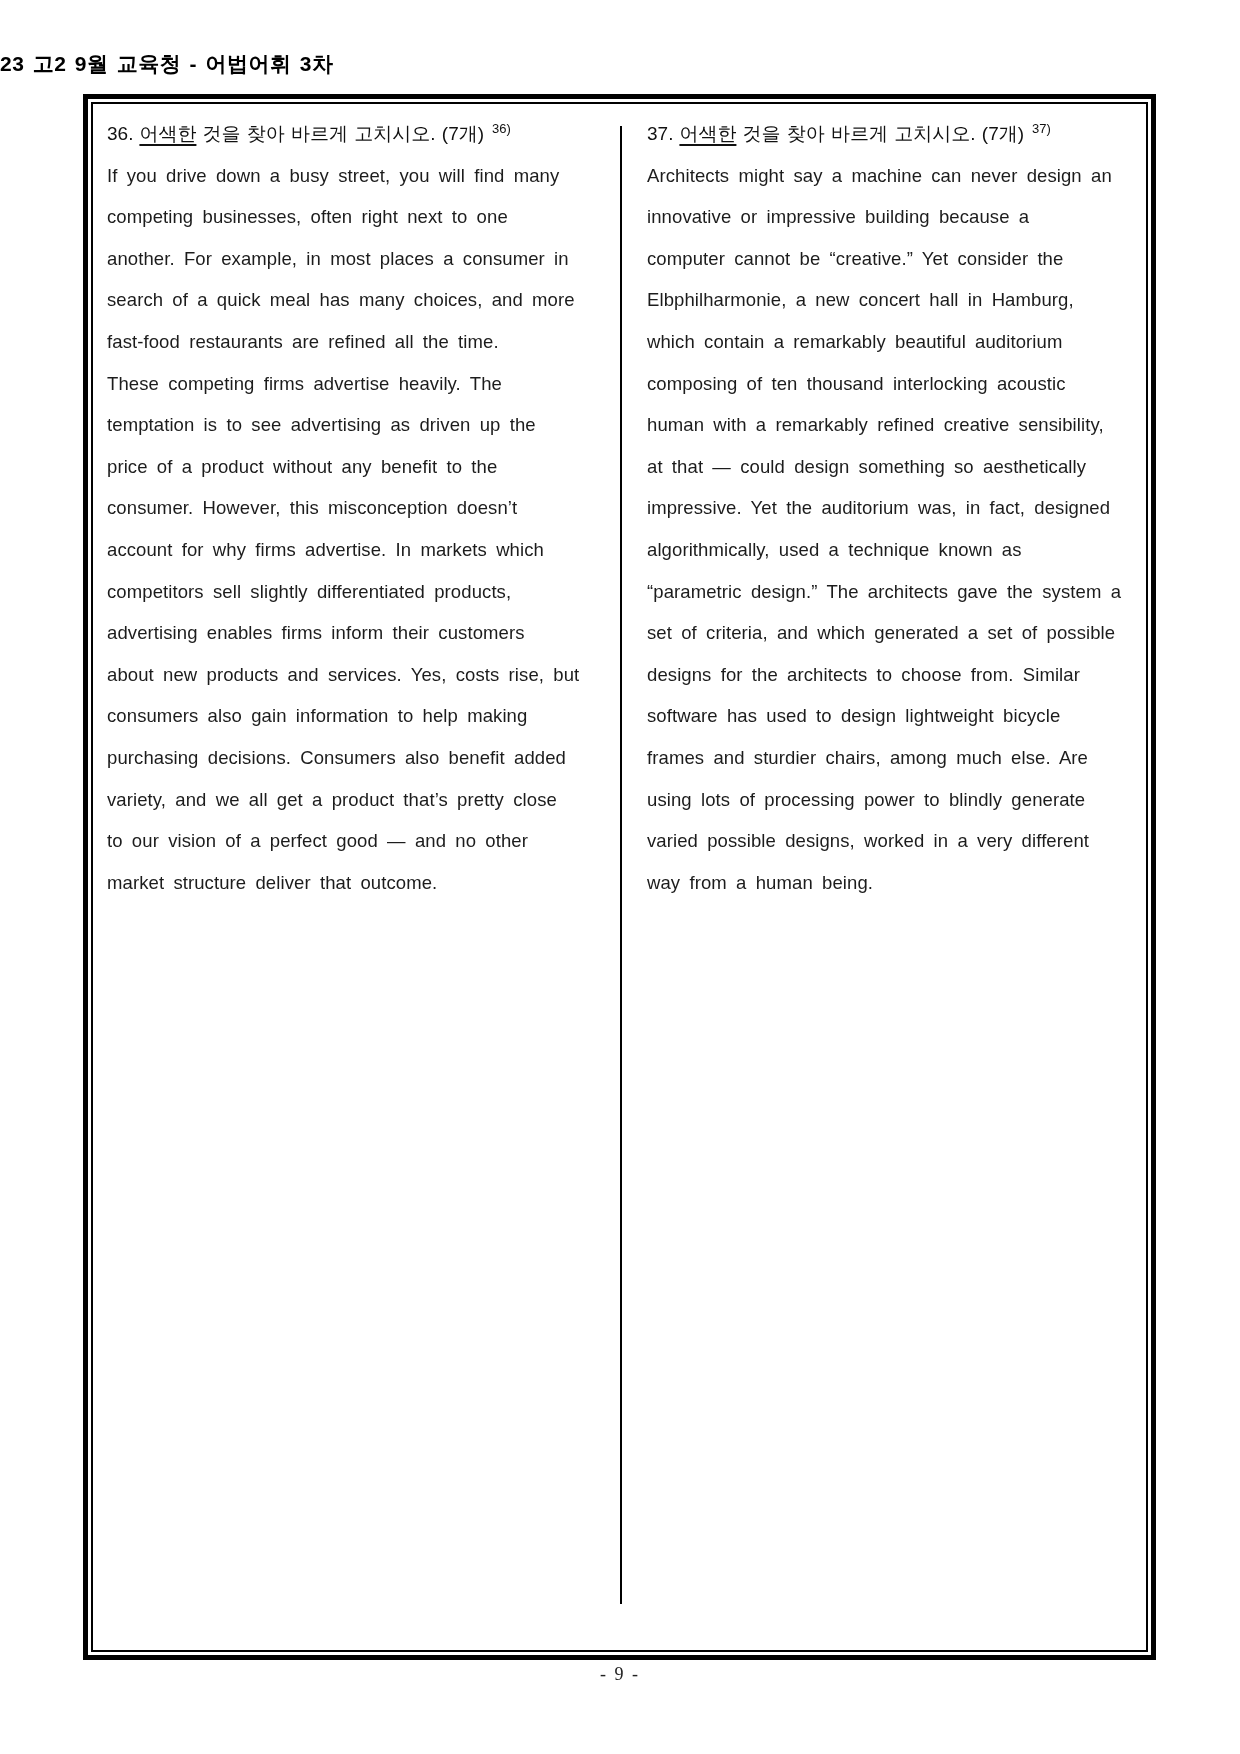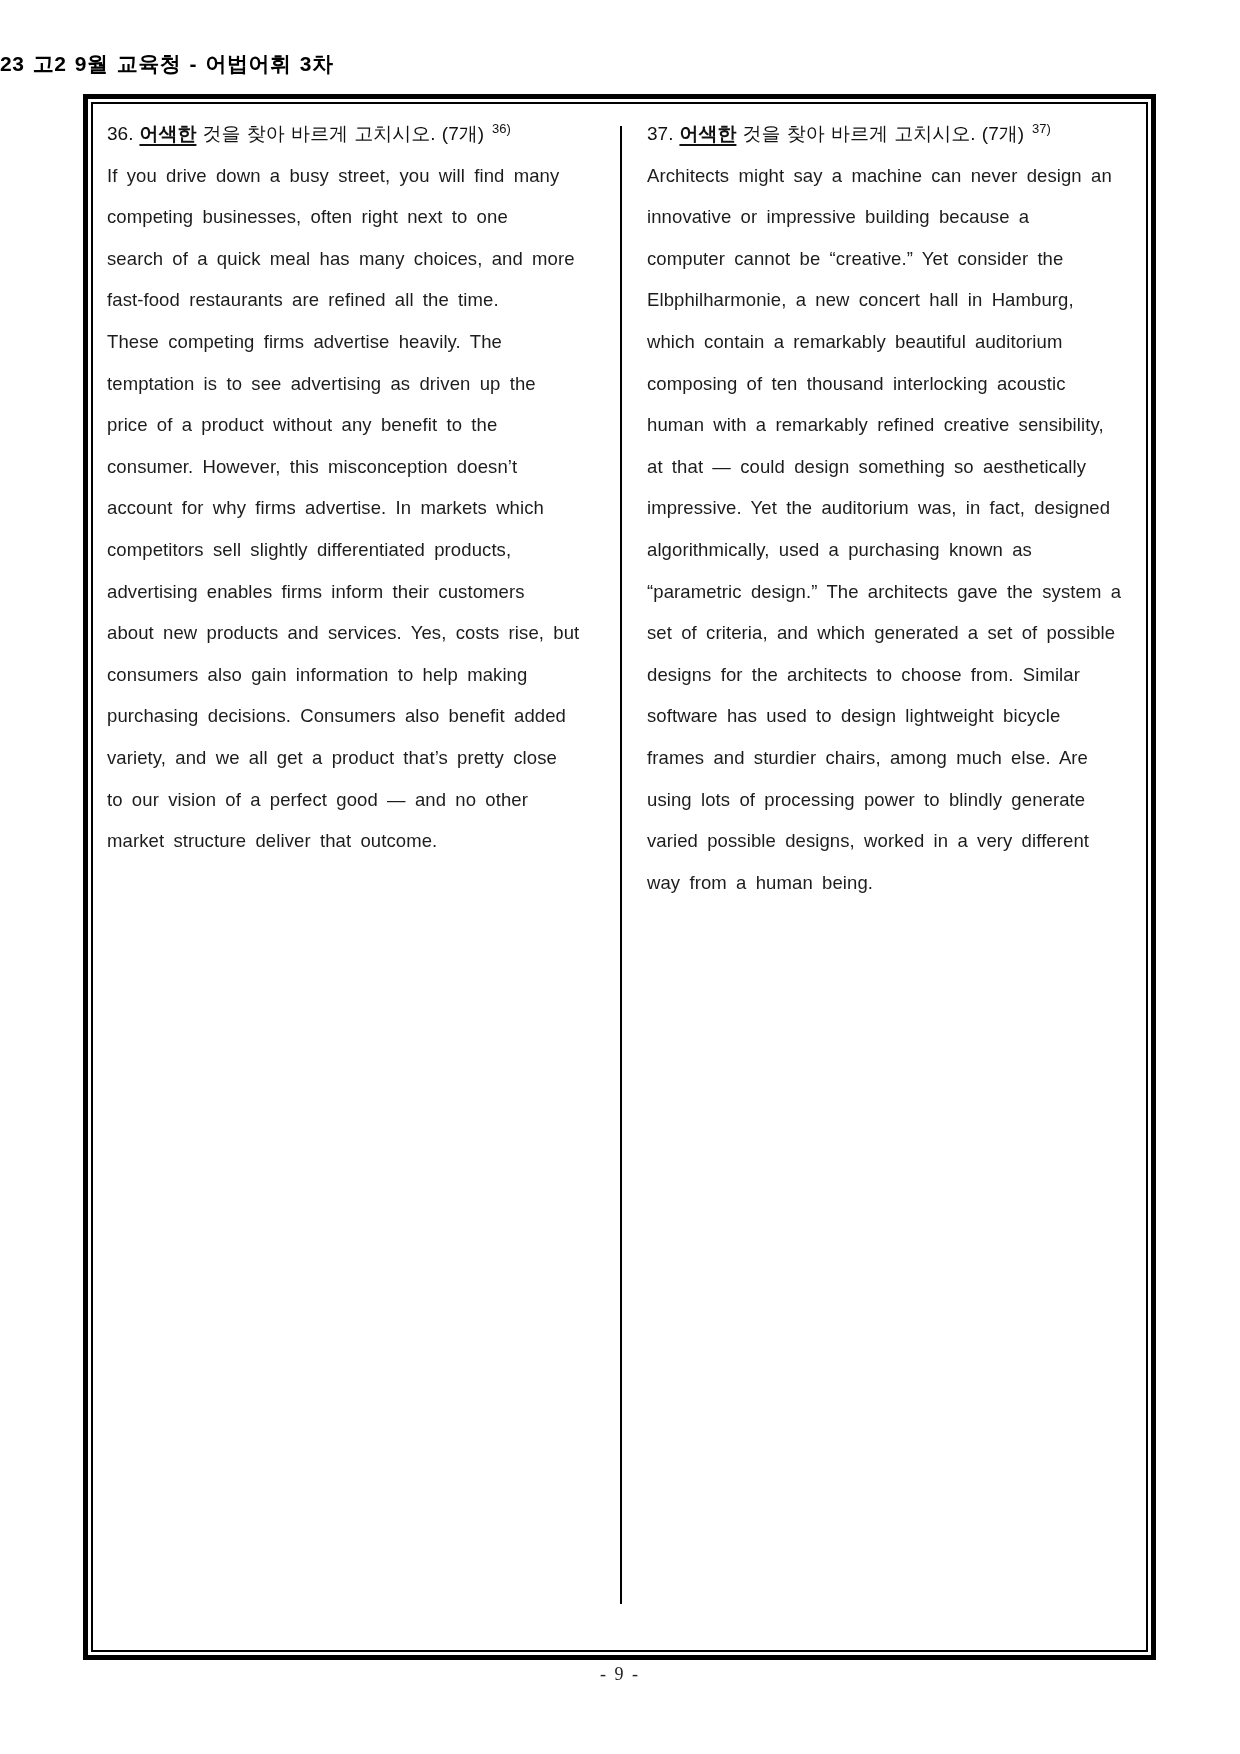--- a/index.html
+++ b/index.html
@@ -61,21 +61,21 @@
   .col-right { left: 554px; }
   .q-heading {
     line-height: 41.6px;
     font-size: 19px;
     white-space: nowrap;
     word-spacing: 1px;
     color: #111;
   }
   .q-num { margin-right: 6px; }
   .q-keyword {
-    font-weight: bold;
+    font-weight: normal;
     text-decoration: underline;
     text-underline-offset: 4px;
     text-decoration-thickness: 2px;
     margin-right: 6px;
   }
   .q-footnote {
     font-size: 13px;
     vertical-align: 7px;
     margin-left: 8px;
     color: #111;
@@ -109,20 +109,21 @@
   <div class="frame-inner">
 
     <div class="column-divider"></div>
 
     <div class="col col-left">
       <div class="q-heading">
         <span class="q-num">36.</span><span class="q-keyword">어색한</span><span class="q-rest">것을 찾아 바르게 고치시오. (7개)</span><span class="q-footnote">36)</span>
       </div>
       <div class="pline">If you drive down a busy street, you will find many</div>
       <div class="pline">competing businesses, often right next to one</div>
+      <div class="pline">another. For example, in most places a consumer in</div>
       <div class="pline">search of a quick meal has many choices, and more</div>
       <div class="pline">fast-food restaurants are refined all the time.</div>
       <div class="pline">These competing firms advertise heavily. The</div>
       <div class="pline">temptation is to see advertising as driven up the</div>
       <div class="pline">price of a product without any benefit to the</div>
       <div class="pline">consumer. However, this misconception doesn’t</div>
       <div class="pline">account for why firms advertise. In markets which</div>
       <div class="pline">competitors sell slightly differentiated products,</div>
       <div class="pline">advertising enables firms inform their customers</div>
       <div class="pline">about new products and services. Yes, costs rise, but</div>
@@ -139,21 +140,21 @@
       </div>
       <div class="pline">Architects might say a machine can never design an</div>
       <div class="pline">innovative or impressive building because a</div>
       <div class="pline">computer cannot be “creative.” Yet consider the</div>
       <div class="pline">Elbphilharmonie, a new concert hall in Hamburg,</div>
       <div class="pline">which contain a remarkably beautiful auditorium</div>
       <div class="pline">composing of ten thousand interlocking acoustic</div>
       <div class="pline">human with a remarkably refined creative sensibility,</div>
       <div class="pline">at that — could design something so aesthetically</div>
       <div class="pline">impressive. Yet the auditorium was, in fact, designed</div>
-      <div class="pline">algorithmically, used a purchasing known as</div>
+      <div class="pline">algorithmically, used a technique known as</div>
       <div class="pline">“parametric design.” The architects gave the system a</div>
       <div class="pline">set of criteria, and which generated a set of possible</div>
       <div class="pline">designs for the architects to choose from. Similar</div>
       <div class="pline">software has used to design lightweight bicycle</div>
       <div class="pline">frames and sturdier chairs, among much else. Are</div>
       <div class="pline">using lots of processing power to blindly generate</div>
       <div class="pline">varied possible designs, worked in a very different</div>
       <div class="pline">way from a human being.</div>
     </div>
 

